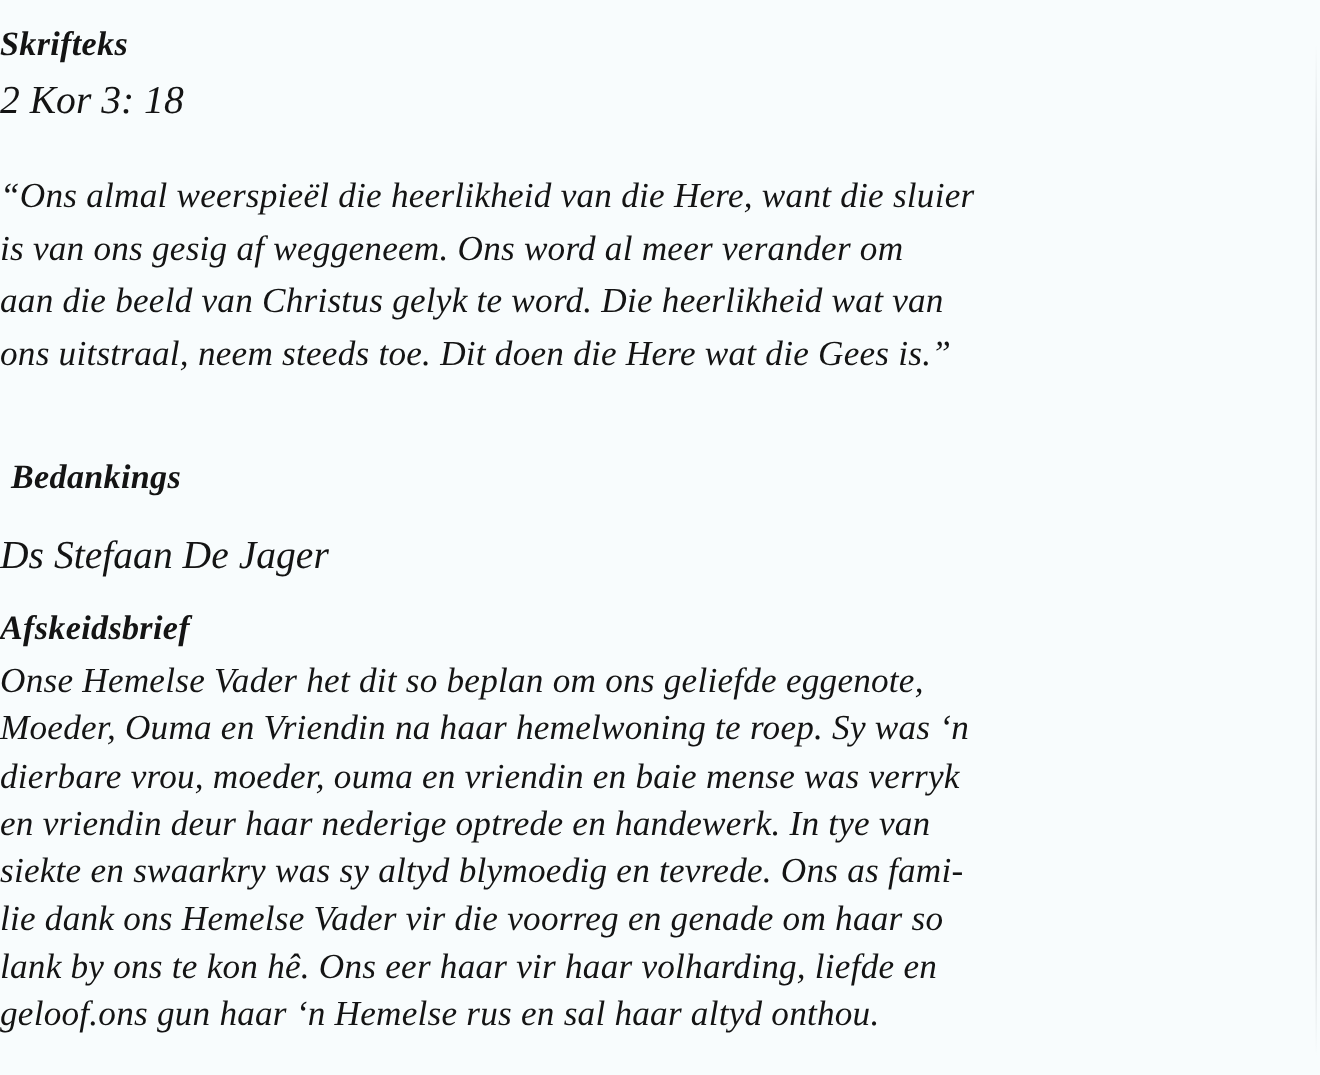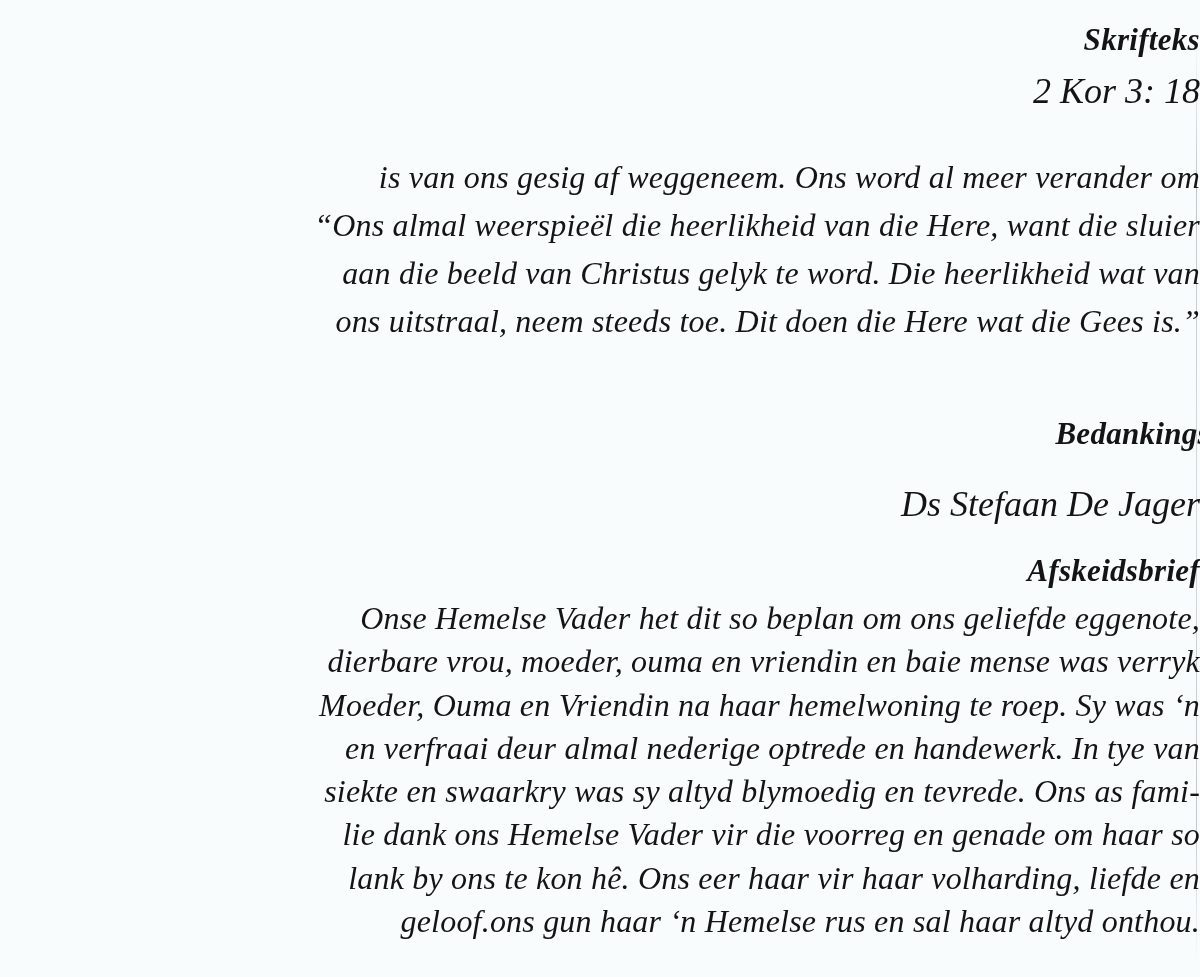--- a/index.html
+++ b/index.html
@@ -28,21 +28,21 @@
       right: 3px;
       top: 40px;
       width: 1px;
       height: 920px;
       background: linear-gradient(to bottom, rgba(150,155,160,0) 0%, rgba(150,155,160,0.55) 15%, rgba(150,155,160,0.35) 50%, rgba(150,155,160,0.55) 85%, rgba(150,155,160,0) 100%);
     }
     .centered {
       position: absolute;
       left: 0;
       width: 1200px;
-      text-align: right;
+      text-align: left;
       white-space: nowrap;
     }
     .heading {
       font-weight: bold;
       font-size: 31px;
       letter-spacing: 0.3px;
     }
     .sub {
       font-size: 36px;
     }
@@ -65,36 +65,36 @@
 
 <div class="page">
 
   <div class="edge-line"></div>
 
   <div id="skrifteks-title" class="centered heading">Skrifteks</div>
 
   <div id="skrifteks-ref" class="centered sub">2 Kor 3: 18</div>
 
   <div class="centered quote-block">
+    <div class="body-line">“Ons almal weerspieël die heerlikheid van die Here, want die sluier</div>
     <div class="body-line">is van ons gesig af weggeneem.  Ons word al meer verander om</div>
-    <div class="body-line">“Ons almal weerspieël die heerlikheid van die Here, want die sluier</div>
     <div class="body-line">aan die beeld van Christus gelyk te word.  Die heerlikheid wat van</div>
     <div class="body-line">ons uitstraal, neem steeds toe.  Dit doen die Here wat die Gees is.”</div>
   </div>
 
   <div id="bedankings-title" class="centered heading" style="top:416px;padding-left:10px;">Bedankings</div>
 
   <div id="bedankings-name" class="centered sub">Ds Stefaan De Jager</div>
 
   <div id="afskeid-title" class="centered heading">Afskeidsbrief</div>
 
   <div class="centered letter-block">
     <div class="body-line">Onse Hemelse Vader het dit so beplan om ons geliefde eggenote,</div>
+    <div class="body-line">Moeder, Ouma en Vriendin na haar hemelwoning te roep.  Sy was ‘n</div>
     <div class="body-line">dierbare vrou, moeder, ouma en vriendin en baie mense was verryk</div>
-    <div class="body-line">Moeder, Ouma en Vriendin na haar hemelwoning te roep.  Sy was ‘n</div>
-    <div class="body-line">en verfraai deur almal nederige optrede en handewerk.  In tye van</div>
+    <div class="body-line">en vriendin deur haar nederige optrede en handewerk.  In tye van</div>
     <div class="body-line">siekte en swaarkry was sy altyd blymoedig en tevrede.  Ons as fami-</div>
     <div class="body-line">lie dank ons Hemelse Vader vir die voorreg en genade om haar so</div>
     <div class="body-line">lank by ons te kon hê.  Ons eer haar vir haar volharding, liefde en</div>
     <div class="body-line">geloof.ons gun haar ‘n Hemelse rus en sal haar altyd onthou.</div>
   </div>
 
 </div>
 
 </body></html>

